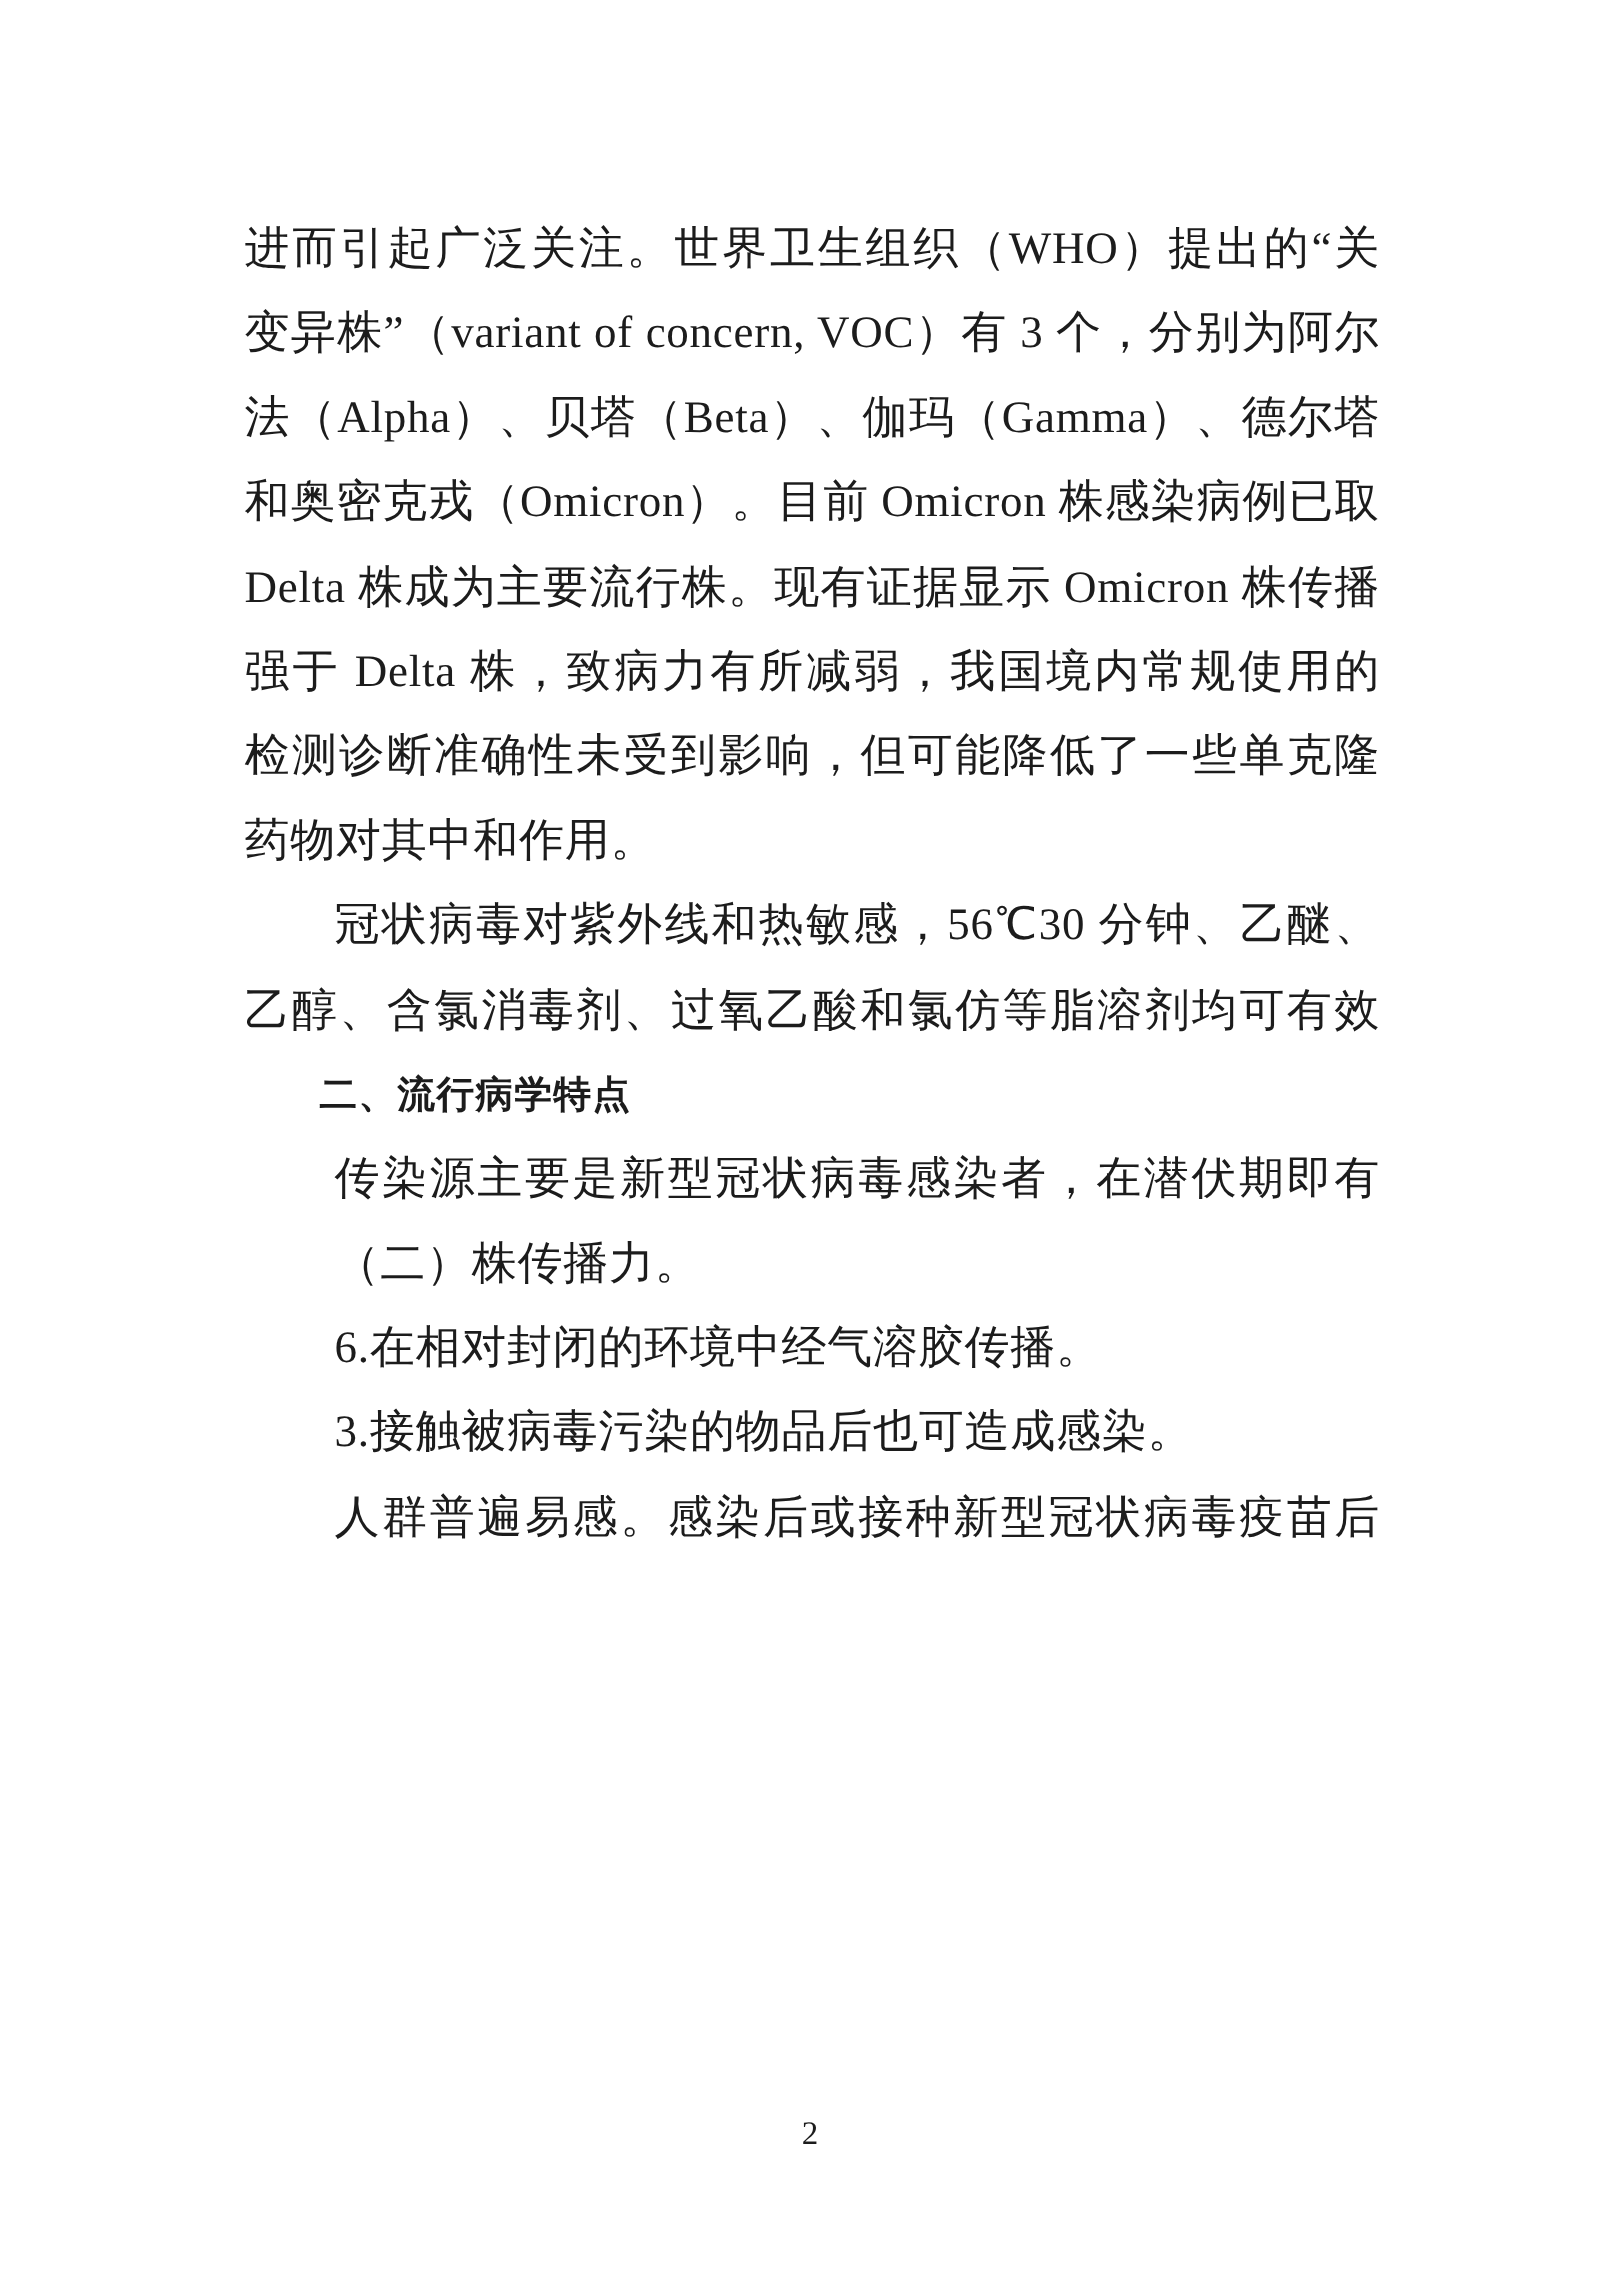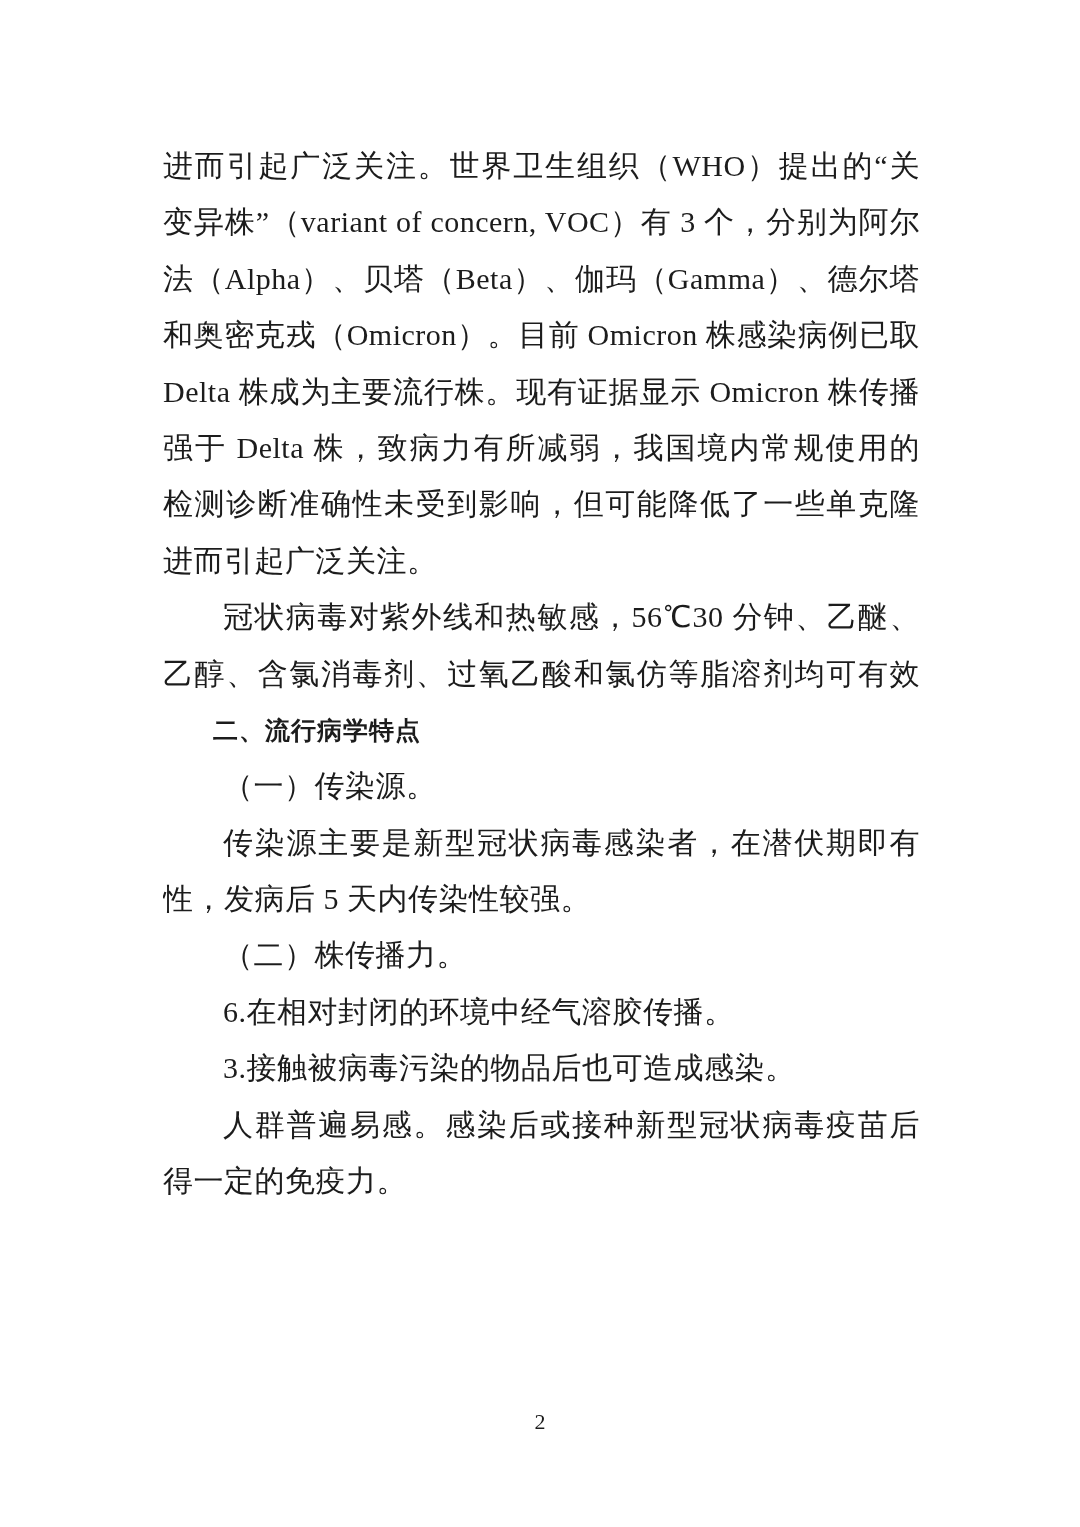--- a/index.html
+++ b/index.html
@@ -65,29 +65,26 @@
 
 <div class="page">
   <main class="text-body" id="doc-body">
       <div class="line fill">进而引起广泛关注。世界卫生组织（WHO）提出的“关切的</div>
       <div class="line fill">变异株”（variant of concern, VOC）有 3 个，分别为阿尔</div>
       <div class="line fill">法（Alpha）、贝塔（Beta）、伽玛（Gamma）、德尔塔（Delta）</div>
       <div class="line fill">和奥密克戎（Omicron）。目前 Omicron 株感染病例已取代</div>
       <div class="line fill">Delta 株成为主要流行株。现有证据显示 Omicron 株传播力</div>
       <div class="line fill">强于 Delta 株，致病力有所减弱，我国境内常规使用的 PCR</div>
       <div class="line fill">检测诊断准确性未受到影响，但可能降低了一些单克隆抗体</div>
-      <div class="line">进而引起广泛关注。</div>
+      <div class="line">药物对其中和作用。</div>
       <div class="line fill indent">冠状病毒对紫外线和热敏感，56℃30 分钟、乙醚、75%</div>
       <div class="line fill">乙醇、含氯消毒剂、过氧乙酸和氯仿等脂溶剂均可有效灭活</div>
       <div class="line indent h-bold">二、流行病学特点</div>
-      <div class="line indent h-kai">（一）传染源。</div>
       <div class="line fill indent">传染源主要是新型冠状病毒感染者，在潜伏期即有传染</div>
-      <div class="line">性，发病后 5 天内传染性较强。</div>
       <div class="line indent h-kai">（二）株传播力。</div>
       <div class="line indent">6.在相对封闭的环境中经气溶胶传播。</div>
       <div class="line indent">3.接触被病毒污染的物品后也可造成感染。</div>
       <div class="line fill indent">人群普遍易感。感染后或接种新型冠状病毒疫苗后可获</div>
-      <div class="line">得一定的免疫力。</div>
     </main>
   <footer class="page-footer">
     <span class="page-number">2</span>
   </footer>
 </div>
 
 </body></html>

